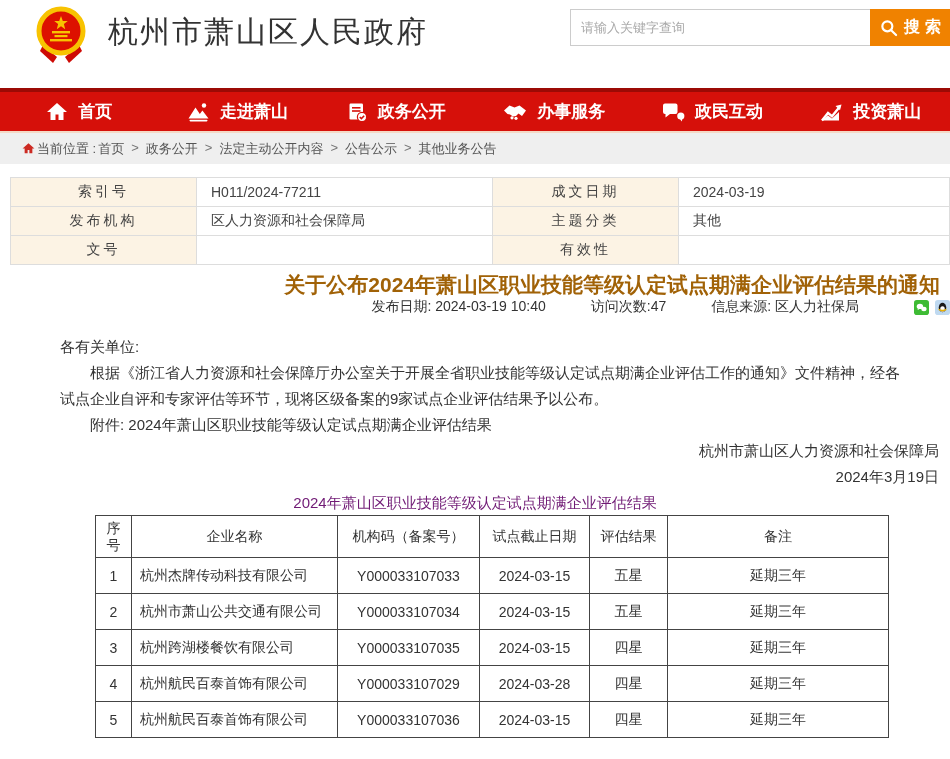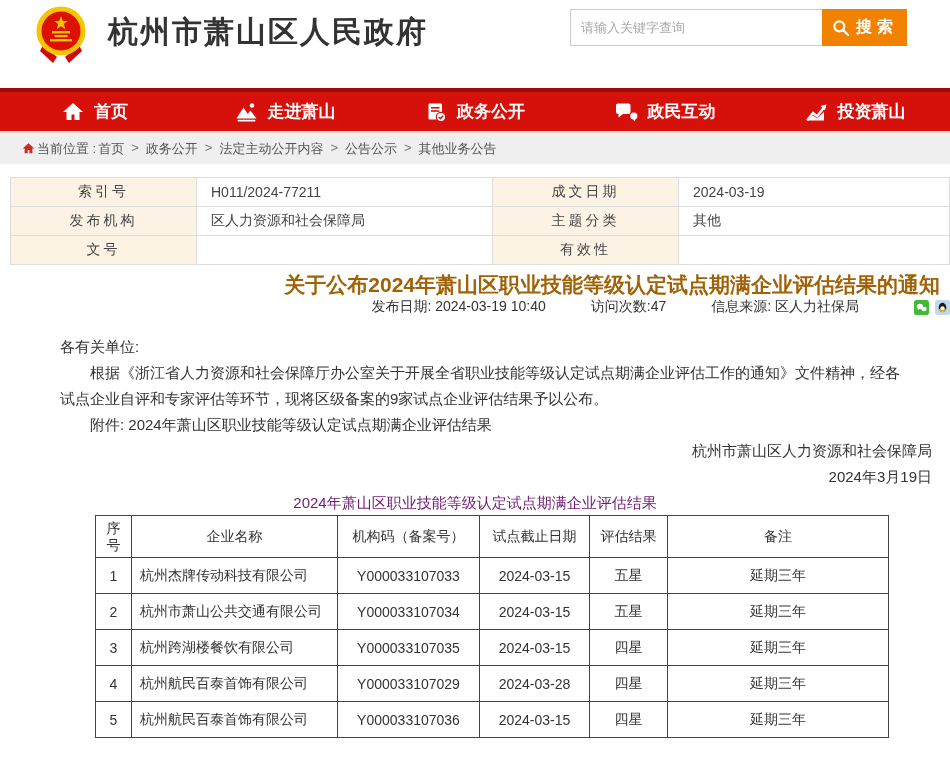--- a/index.html
+++ b/index.html
@@ -6,25 +6,25 @@
   html,body { margin:0; padding:0; }
   body {
     width:950px; height:759px; overflow:hidden; background:#fff;
     font-family:"Liberation Sans","DejaVu Sans",sans-serif; color:#333;
   }
   
   .site-header { position:relative; height:88px; background:#fff; }
   .emblem { position:absolute; left:33px; top:5px; width:56px; height:60px; }
   .site-title {
     position:absolute; left:108px; top:12px; margin:0;
-    font-size:30px; font-weight:bold; color:#333; letter-spacing:2px;
+    font-size:30px; font-weight:normal; color:#333; letter-spacing:2px;
   }
   .search-bar { position:absolute; left:570px; top:9px; display:flex; }
   .search-input {
-    width:252px; height:37px; border:1px solid #ccc; border-right:none;
+    width:300px; height:37px; border:1px solid #ccc; border-right:none;
     padding:0 10px; font-size:13px; color:#666; outline:none;
   }
   .search-input::placeholder { color:#aaa; }
   .search-button {
     width:85px; height:37px; border:none; background:#F08200; color:#fff;
     font-size:16px; font-weight:bold; letter-spacing:5px; cursor:pointer;
     display:flex; align-items:center; justify-content:center; gap:5px;
     font-family:Liberation Serif, serif;
   }
   .search-button .icon svg { display:block; }
@@ -63,21 +63,21 @@
   }
   .meta-line {
     margin-top:0; display:flex; justify-content:flex-end; align-items:center;
     gap:45px; font-size:14px; color:#333;
   }
   .share-icons { display:flex; gap:6px; margin-left:10px; }
   .share-icons .icon { cursor:pointer; display:flex; }
   .article-body { margin:18px 40px 0 60px; font-size:15px; line-height:26px; color:#333; }
   .article-body p { margin:0; }
   .article-body p.indent { text-indent:2em; }
-  .signature { margin:0 18px 0 0; text-align:right; font-size:15px; line-height:26px; color:#333; }
+  .signature { margin:0 11px 0 0; text-align:right; font-size:15px; line-height:26px; color:#333; }
   .signature div { margin:0; }
   
   .attach-title { margin-top:4px; text-align:center; font-size:15px; color:#701a75; line-height:18px; }
   .result-table {
     margin:3px 0 0 95px; border-collapse:collapse; table-layout:fixed;
     width:793px; font-size:14px; color:#333;
   }
   .result-table th, .result-table td {
     border:1px solid #444; text-align:center; padding:2px 5px; font-weight:normal;
     overflow:hidden;
@@ -141,20 +141,30 @@
       <span class="icon">
         <svg width="22" height="22" viewBox="0 0 22 22">
           <rect x="3.5" y="2.5" width="13.5" height="16" rx="1.2" fill="currentColor"></rect>
           <rect x="6" y="6" width="8.5" height="1.6" fill="#D6100A"></rect>
           <rect x="6" y="9.2" width="8.5" height="1.6" fill="#D6100A"></rect>
           <circle cx="16" cy="16" r="4.6" fill="currentColor" stroke="#D6100A" stroke-width="1.2"></circle>
           <path d="M13.8 16 l1.6 1.6 l2.8-2.9" stroke="#D6100A" stroke-width="1.5" fill="none"></path>
         </svg>
       </span>
       <span>政务公开</span>
+    </div>
+    <div class="nav-item">
+      <span class="icon">
+        <svg width="24" height="22" viewBox="0 0 24 22" fill="currentColor">
+          <path d="M1 9.5 L6.5 4.5 L11.5 6.5 L16.5 4.5 L23 9.5 L19 15 L15.5 12.5 L13 15 L10 15.5 L7 13.5 L4.5 13 Z"></path>
+          <circle cx="9" cy="16.8" r="1.6"></circle>
+          <circle cx="13" cy="17.3" r="1.6"></circle>
+        </svg>
+      </span>
+      <span>办事服务</span>
     </div>
     <div class="nav-item">
       <span class="icon">
         <svg width="23" height="22" viewBox="0 0 23 22" fill="currentColor">
           <path d="M3 2.5 h10.5 a2 2 0 0 1 2 2 v6.5 a2 2 0 0 1 -2 2 h-5.5 l-4.5 3.5 v-3.5 H3 a2 2 0 0 1 -2 -2 v-6.5 a2 2 0 0 1 2 -2 Z"></path>
           <circle cx="18.8" cy="15" r="3.6"></circle>
           <path d="M18 18.2 l1.8 2.4 l0.6-3 Z"></path>
         </svg>
       </span>
       <span>政民互动</span>

